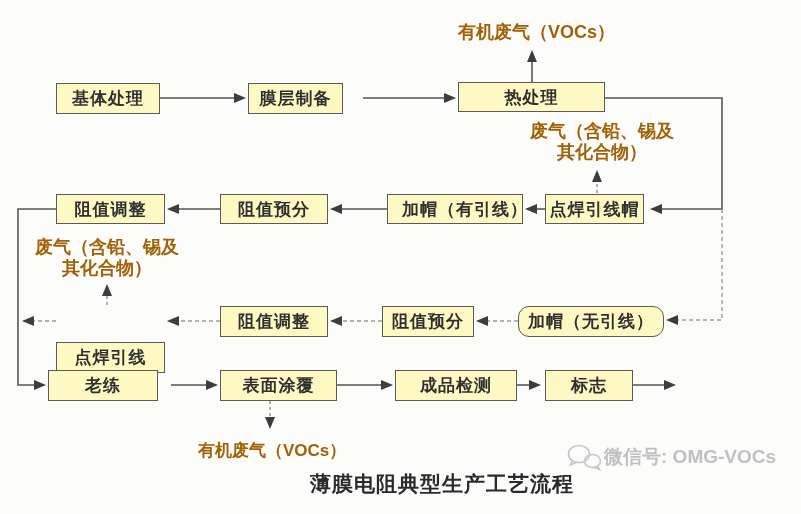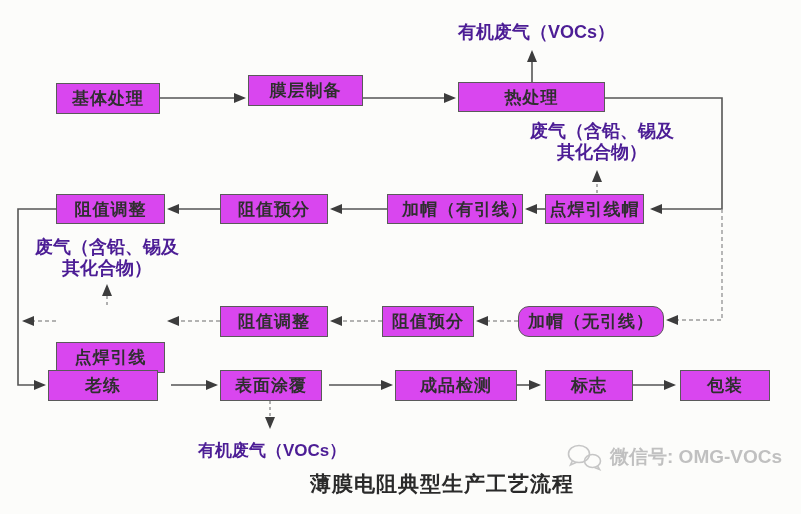--- a/index.html
+++ b/index.html
@@ -15,56 +15,56 @@
     overflow:hidden;
   }
   .wires{
     position:absolute;
     left:0; top:0;
   }
   .node{
     position:absolute;
     box-sizing:border-box;
     border:1.5px solid #5a5a5a;
-    background:#d946ef;
+    background:#fef9c3;
     display:flex;
     align-items:center;
     justify-content:center;
     font-size:17px;
     font-weight:700;
     color:#2f2f2f;
     white-space:nowrap;
     letter-spacing:1px;
   }
   .em-label{
     position:absolute;
     font-weight:700;
-    color:#4c1d95;
+    color:#a16207;
     text-align:center;
     white-space:nowrap;
   }
   .em-label span{display:block;}
 
   
   #n-substrate   {left:56px;  top:83px;  width:104px; height:31px;}
-  #n-film        {left:248px; top:75px;  width:115px; height:31px;text-align:center;}
+  #n-film        {left:248px; top:83px;  width:95px; height:31px;text-align:center;}
   #n-heat        {left:458px; top:82px;  width:147px; height:30px;}
 
   #n-adjust-top  {left:56px;  top:194px; width:109px; height:30px;}
   #n-presort-top {left:220px; top:194px; width:108px; height:30px;}
   #n-cap-leads   {left:387px; top:194px; width:136px; height:30px;padding-left:20px;}
   #n-weld-cap    {left:545px; top:194px; width:99px; height:30px;}
 
   #n-weld-lead   {left:56px;  top:306px; width:109px; height:31px;margin-top:36px;}
   #n-adjust-mid  {left:220px; top:306px; width:108px; height:31px;}
   #n-presort-mid {left:382px; top:306px; width:92px;  height:31px;}
   #n-cap-noleads {left:518px; top:306px; width:146px; height:31px;border-radius:11px;}
 
   #n-aging       {left:48px;  top:370px; width:110px; height:31px;}
-  #n-coating     {left:220px; top:370px; width:102px; height:31px;}
+  #n-coating     {left:220px; top:370px; width:117px; height:31px;}
   #n-test        {left:395px; top:370px; width:122px; height:31px;}
   #n-marking     {left:545px; top:370px; width:88px;  height:31px;}
   #n-packing     {left:680px; top:370px; width:90px;  height:31px;}
 
   
   #l-voc-top    {left:458px; top:20px;  width:144px; font-size:18px;}
   #l-gas-right  {left:523px; top:121px; width:158px; font-size:18px; line-height:21px;}
   #l-gas-left   {left:28px;  top:237px; width:158px; font-size:18px; line-height:21px;}
   #l-voc-bottom {left:198px; top:439px; width:144px; font-size:17px;}
 
@@ -76,21 +76,21 @@
     font-weight:700;
     color:#2a2a2a;
     letter-spacing:1px;
     white-space:nowrap;
   }
   #watermark{
     position:absolute;
     left:566px; top:441px;
     display:flex;
     align-items:center;
-    gap:6px;
+    gap:0;
     color:#c0c0c0;
     font-size:19px;
     font-weight:700;
     white-space:nowrap;
   }
 </style>
 </head>
 <body>
 
 <div class="stage">
@@ -143,21 +143,20 @@
 
   <div class="node" id="n-weld-lead">点焊引线</div>
   <div class="node" id="n-adjust-mid">阻值调整</div>
   <div class="node" id="n-presort-mid">阻值预分</div>
   <div class="node" id="n-cap-noleads">加帽（无引线）</div>
 
   <div class="node" id="n-aging">老练</div>
   <div class="node" id="n-coating">表面涂覆</div>
   <div class="node" id="n-test">成品检测</div>
   <div class="node" id="n-marking">标志</div>
-  <div class="node" id="n-packing">包装</div>
 
   <div class="em-label" id="l-voc-top">有机废气（VOCs）</div>
 
   <div class="em-label" id="l-gas-right">
     <span>废气（含铅、锡及</span>
     <span>其化合物）</span>
   </div>
 
   <div class="em-label" id="l-gas-left">
     <span>废气（含铅、锡及</span>

